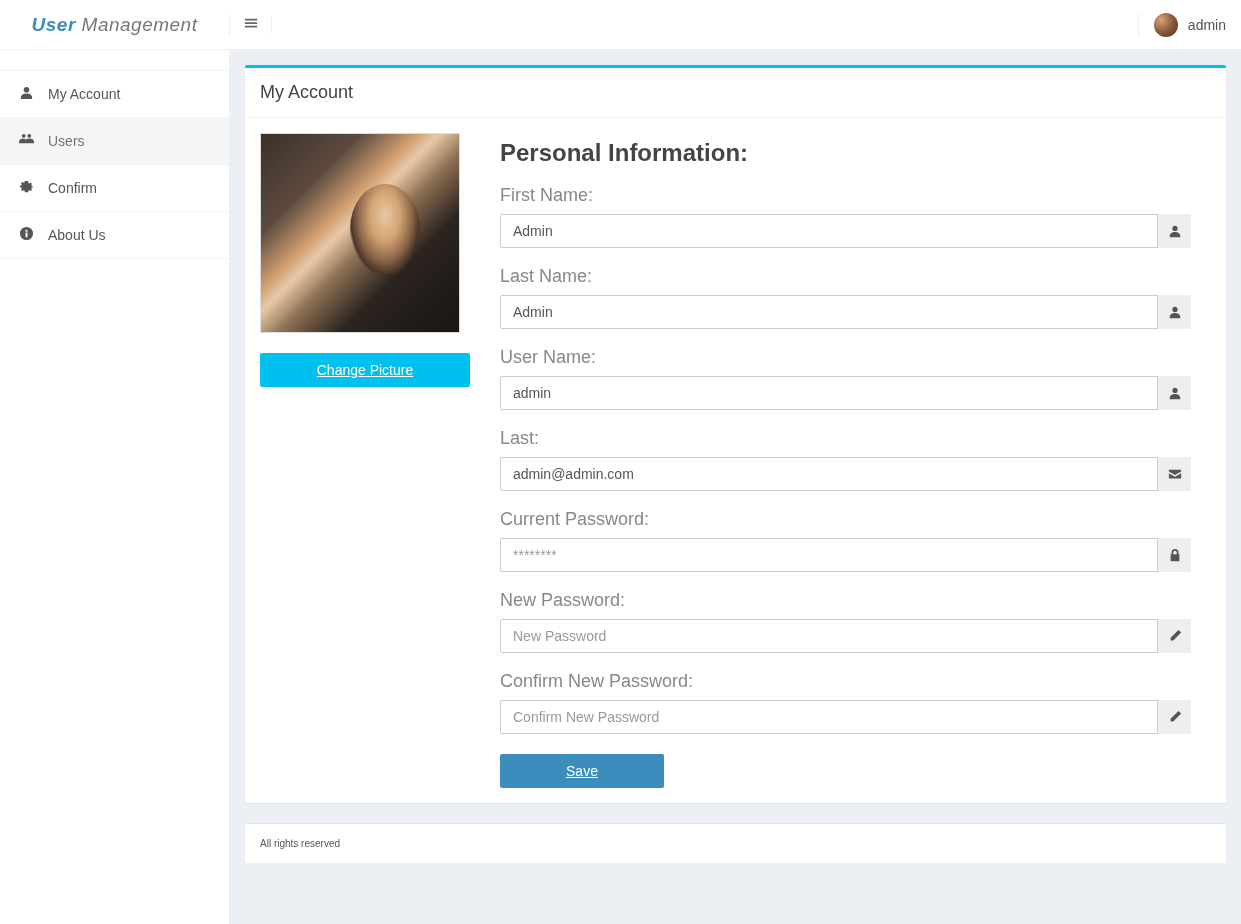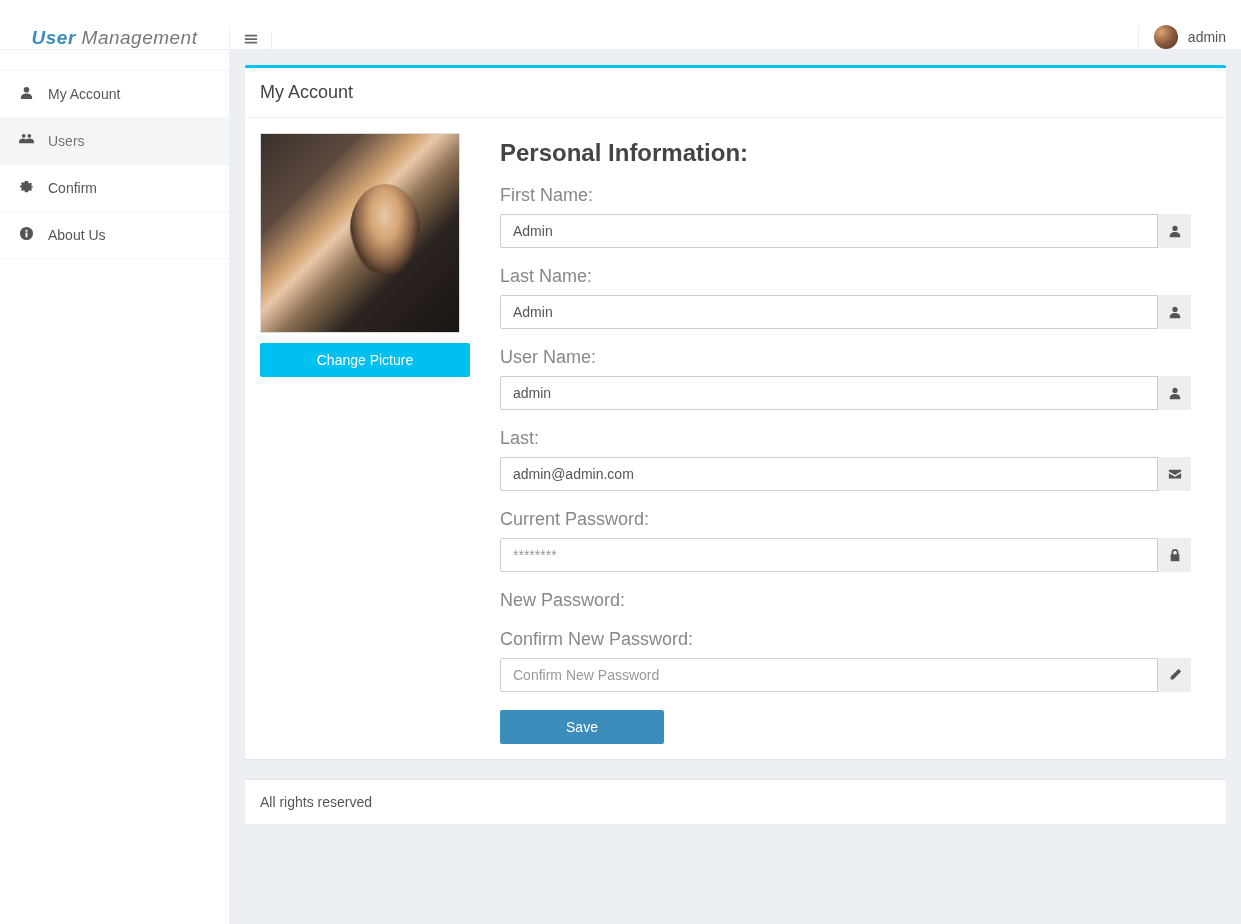--- a/index.html
+++ b/index.html
@@ -11,21 +11,21 @@
   width: 1241px;
   height: 924px;
   overflow: hidden;
 }
 
 
 .top-header {
   height: 50px;
   background: #fff;
   display: flex;
-  align-items: flex-end;
+  align-items: center;
   border-bottom: 1px solid #eee;
   position: relative;
 }
 .logo-area {
   width: 230px;
   display: flex;
   align-items: center;
   justify-content: center;
   border-right: 1px solid #eee;
 }
@@ -114,27 +114,28 @@
   position: absolute;
   left: 45%; top: 25%;
   width: 70px; height: 90px;
   background: radial-gradient(ellipse at 50% 35%, #e8c8a8 0%, #d4a373 30%, #8b6548 55%, #4a3528 70%, transparent 75%);
   border-radius: 50% 50% 45% 45%;
 }
 .btn {
   display: block;
   width: 100%;
   padding: 9px 12px;
-  margin-top: 10px;
+  margin-top: 20px;
   border: none;
   border-radius: 2px;
   font-size: 14px;
   cursor: pointer;
   color: #fff;
   text-align: center;
+  text-decoration: underline;
 }
 .btn-info { background: #00c0ef; }
 .btn-primary { background: #3c8dbc; width: 164px; }
 
 .right-col { flex: 1; padding-right: 20px; }
 .section-heading {
   font-size: 24px;
   font-weight: 700;
   color: #444;
   margin-bottom: 18px;
@@ -174,21 +175,21 @@
   align-items: center;
   justify-content: center;
   color: #555;
 }
 
 .footer {
   background: #fff;
   border-top: 1px solid #e5e5e5;
   padding: 14px 15px;
   color: #555;
-  font-size: 14px;
+  font-size: 10px;
 }
 
 
 svg { width: 14px; height: 14px; fill: currentColor; }
 .sidebar-icon svg { width: 15px; height: 15px; }
 </style>
 </head>
 <body>
 
 <div class="top-header">
@@ -318,20 +319,28 @@
               <span class="input-icon">
                   <svg viewBox="0 0 16 16">
                     <path d="M4 7V5a4 4 0 018 0v2h1v8H3V7h1zm2 0h4V5a2 2 0 00-4 0v2z"></path>
                   </svg>
                 </span>
             </div>
           </div>
 
           <div class="form-group">
             <label class="form-label">New Password:</label>
+            <div class="input-wrap">
+              <input type="password" class="form-input" placeholder="New Password" style="">
+              <span class="input-icon">
+                  <svg viewBox="0 0 16 16">
+                    <path d="M12 1l3 3-9 9H3v-3l9-9z"></path>
+                  </svg>
+                </span>
+            </div>
           </div>
 
           <div class="form-group">
             <label class="form-label">Confirm New Password:</label>
             <div class="input-wrap">
               <input type="password" class="form-input" placeholder="Confirm New Password" style="">
               <span class="input-icon">
                   <svg viewBox="0 0 16 16">
                     <path d="M12 1l3 3-9 9H3v-3l9-9z"></path>
                   </svg>

